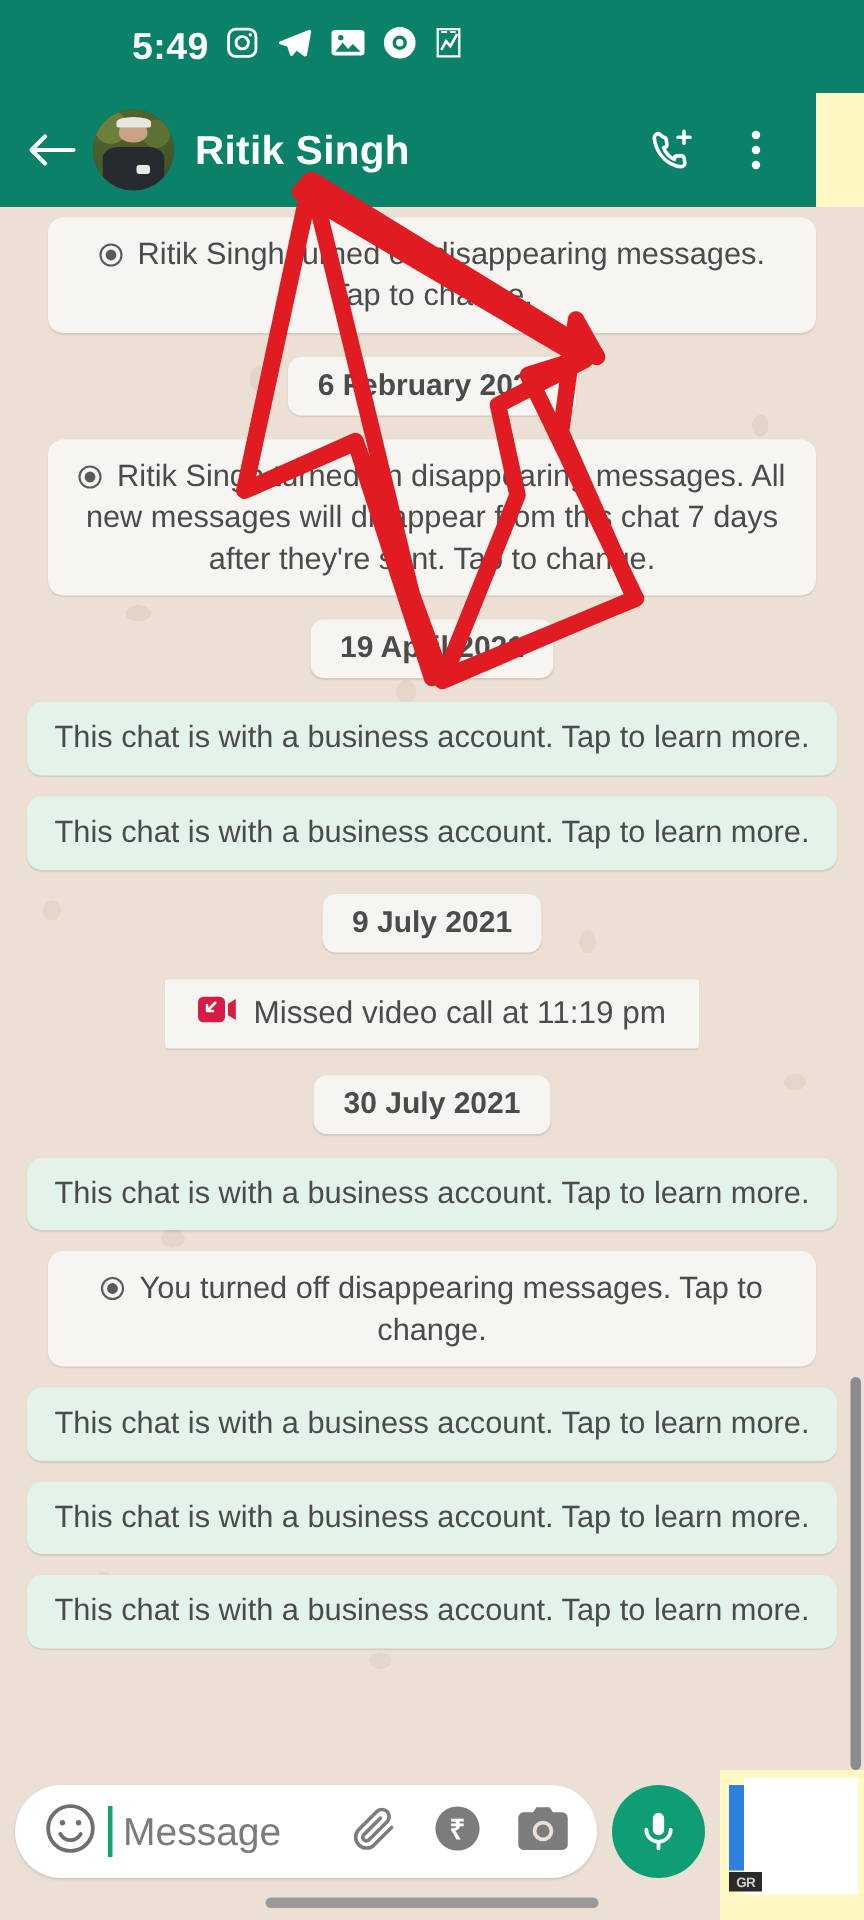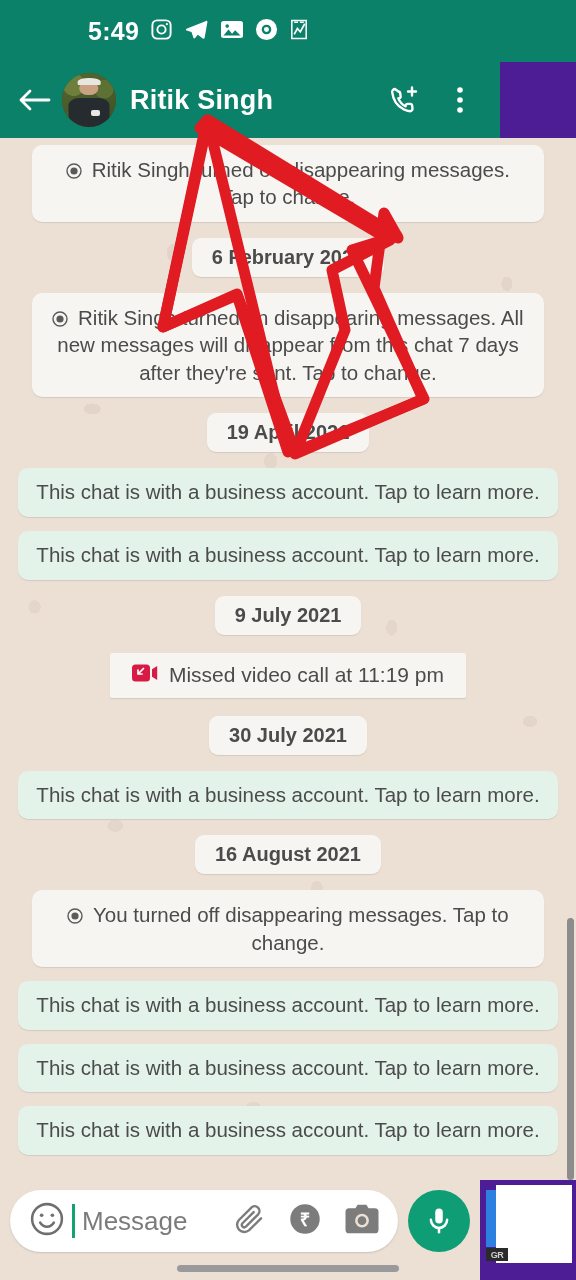--- a/index.html
+++ b/index.html
@@ -6,21 +6,21 @@
   html, body {
     width:576px; height:1280px;
     font-family:"Liberation Sans", sans-serif;
     overflow:hidden;
     background:#ece0d5;
   }
   #screen {
     position:relative;
     width:576px; height:1280px;
     overflow:hidden;
-    background:#4c1d95;
+    background:#fef9c3;
   }
 
   
   .statusbar {
     position:absolute; top:0; left:0;
     width:576px; height:62px;
     background:#0a8168;
     display:flex; align-items:center;
     color:#ffffff;
   }
@@ -40,21 +40,21 @@
     border:1.6px solid #fff; border-radius:3px;
     padding:1px 2px; line-height:1;
     text-align:center;
   }
   .volte span { display:block; font-size:8px; font-weight:bold; letter-spacing:-.2px;}
   .sb-batt { font-size:24px; font-weight:bold; }
 
   
   .appbar {
     position:absolute; top:62px; left:0;
-    width:500px; height:76px;
+    width:544px; height:76px;
     background:#0a8168;
     display:flex; align-items:center;
     color:#fff;
   }
   .back-arrow { margin-left:12px; width:46px; display:flex; justify-content:center; }
   .avatar {
     width:54px; height:54px; border-radius:50%;
     margin-left:4px; overflow:hidden;
     background:#33502f; position:relative; flex:none;
   }
@@ -362,23 +362,20 @@
       </div>
 
       <div class="row">
         <div class="date-chip">30 July 2021</div>
       </div>
 
       <div class="row">
         <div class="biz-bubble">This chat is with a business account. Tap to learn more.</div>
       </div>
 
-      <div class="row">
-        <div class="date-chip">16 August 2021</div>
-      </div>
 
       <div class="row">
         <div class="sys-bubble">
           <span class="eye">
             <svg width="16" height="16" viewBox="0 0 16 16" fill="#5a5a5a" style="vertical-align:-2px">
               <circle cx="8" cy="8" r="7" fill="none" stroke="#5a5a5a" stroke-width="1.4"></circle>
               <circle cx="8" cy="8" r="3.6"></circle>
             </svg>
           </span><span>You turned off disappearing messages. Tap to change.</span>
         </div>

